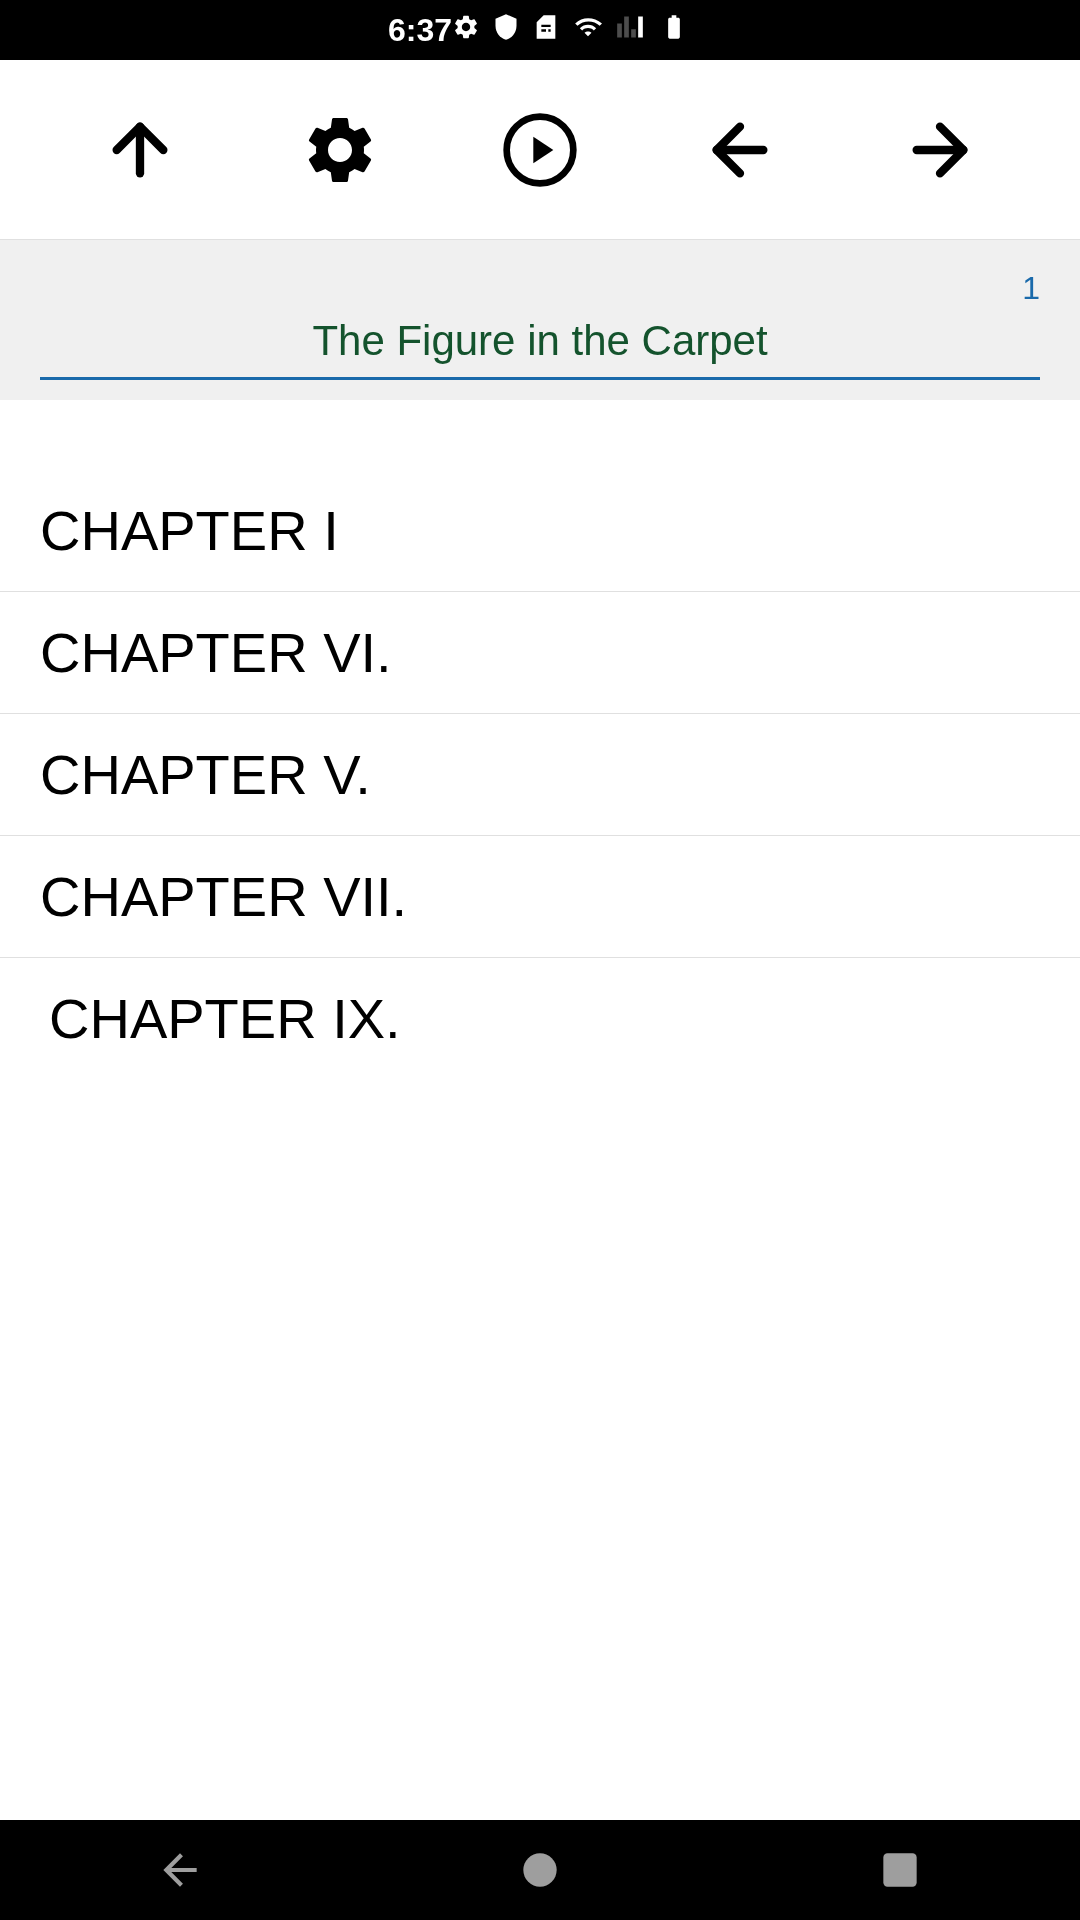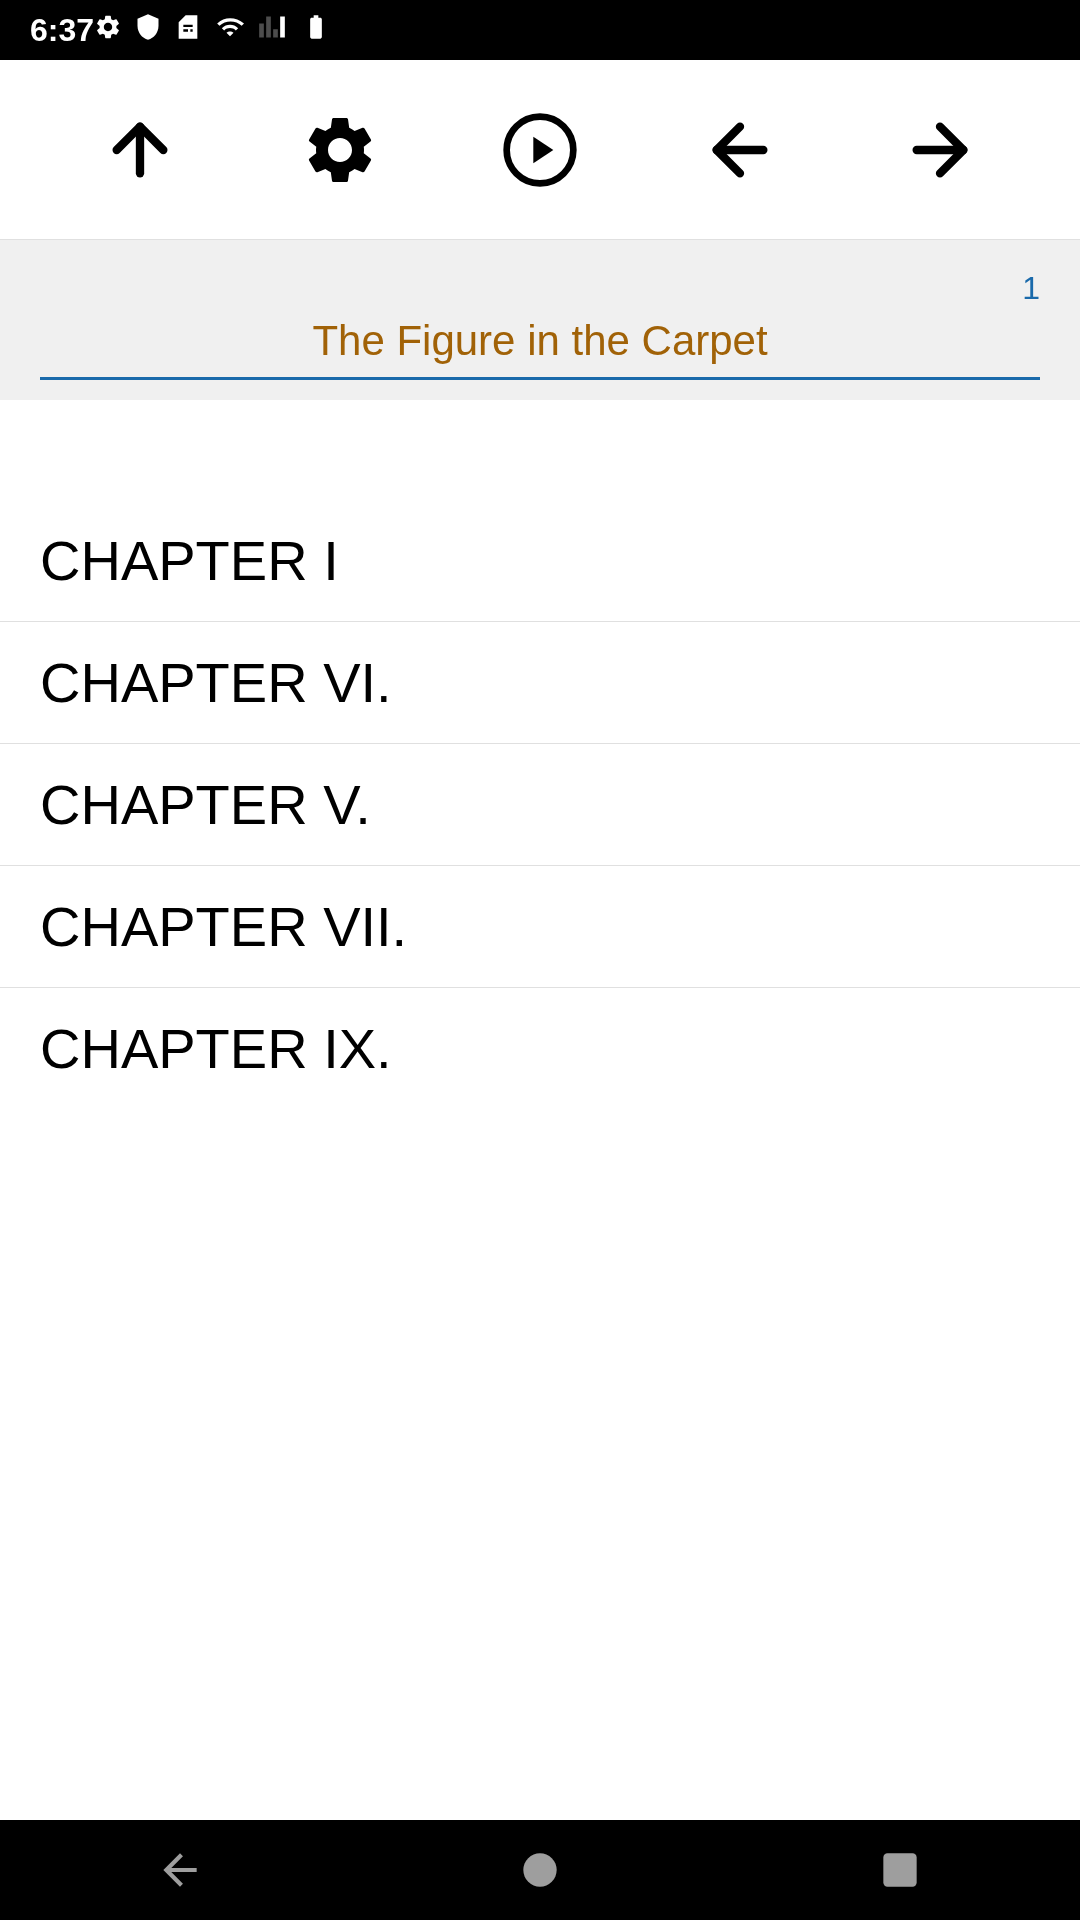--- a/index.html
+++ b/index.html
@@ -18,21 +18,21 @@
       flex-direction: column;
     }
 
     
     .status-bar {
       background: #000000;
       color: #ffffff;
       height: 60px;
       display: flex;
       align-items: center;
-      justify-content: flex-start;
+      justify-content: center;
       padding: 0 30px;
       flex-shrink: 0;
     }
 
     .status-time {
       font-size: 32px;
       font-weight: bold;
       color: #ffffff;
     }
 
@@ -84,52 +84,53 @@
 
     .page-number {
       text-align: right;
       color: #1a6aab;
       font-size: 32px;
       margin-bottom: 10px;
     }
 
     .book-title {
       text-align: center;
-      color: #a16207;
+      color: #14532d;
       font-size: 42px;
       font-weight: 400;
       padding-bottom: 12px;
       border-bottom: 3px solid #1a6aab;
       display: inline-block;
       width: 100%;
     }
 
     .header-title-wrapper {
       text-align: center;
     }
 
     
     .content {
       flex: 1;
       background: #ffffff;
-      padding-top: 100px;
+      padding-top: 70px;
       border-radius: 19px;
     }
 
     .chapter-item {
       font-size: 56px;
       font-weight: 400;
       padding: 28px 40px;
       border-bottom: 1px solid #e0e0e0;
       cursor: pointer;
       color: #000000;
     }
 
     .chapter-item:last-child {
       border-bottom: none;
+      margin-left: 9px;
     }
 
     
     .bottom-nav {
       background: #000000;
       height: 100px;
       display: flex;
       align-items: center;
       justify-content: space-around;
       flex-shrink: 0;

